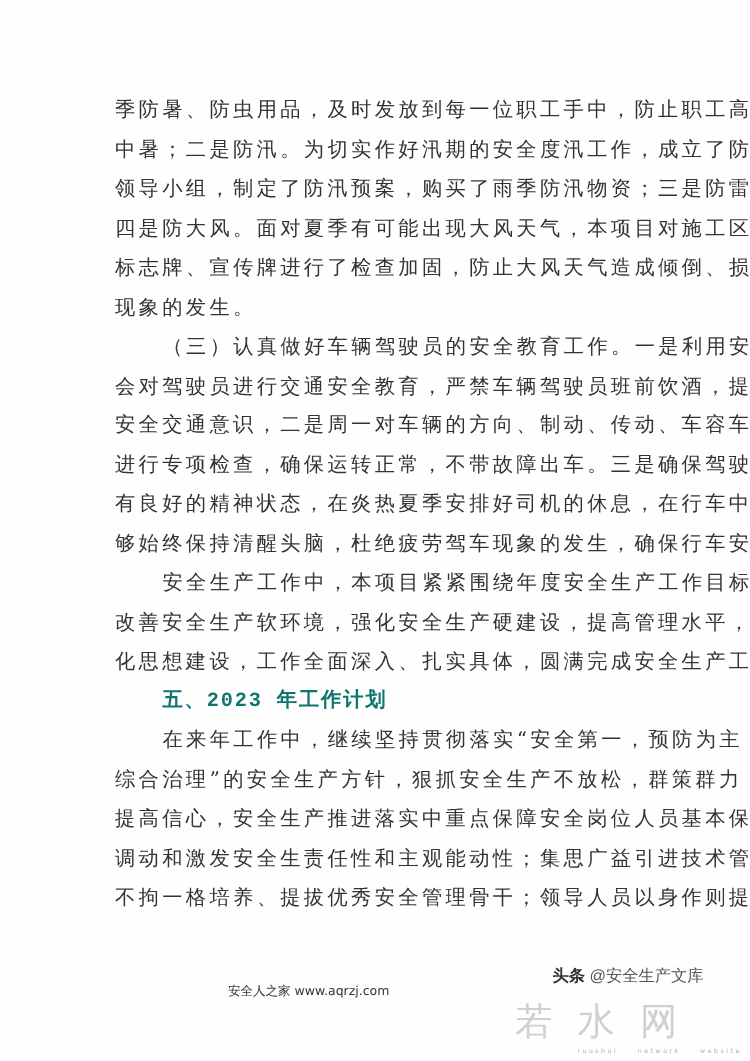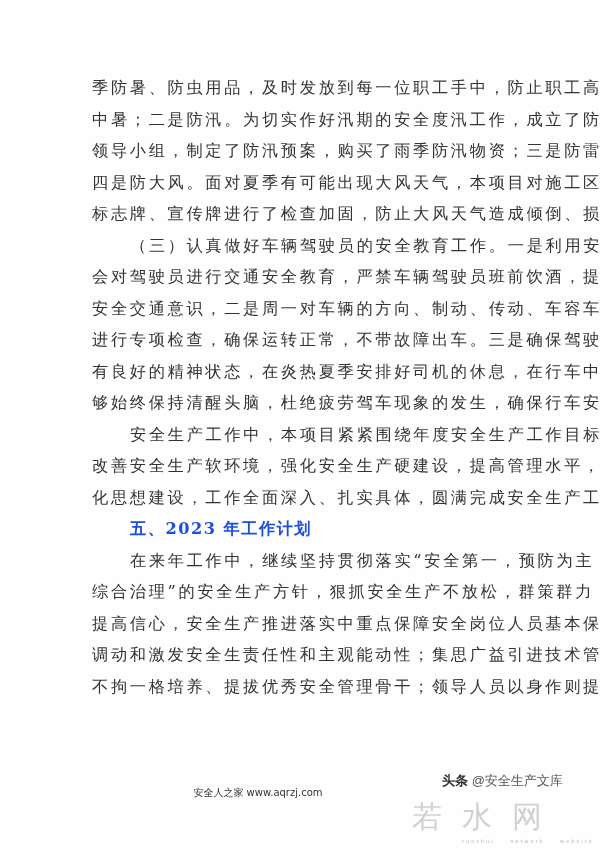--- a/index.html
+++ b/index.html
@@ -34,25 +34,26 @@
     letter-spacing: 2.7px;
     white-space: nowrap;
     color: #333333;
   }
   .line.indent {
     padding-left: 38px;
   }
   .line.heading {
     font-weight: bold;
     letter-spacing: 1.5px;
-    color: #1d4ed8;
+    color: #0f766e;
+    font-family: Liberation Mono, monospace;
   }
   .footer-site {
     position: absolute;
-    left: 16px;
+    left: 5px;
     width: 484px;
     top: 786px;
     text-align: center;
     font-family: "DejaVu Sans", "Liberation Sans", sans-serif;
     font-size: 10px;
     color: #333333;
     letter-spacing: 0px;
   }
   .watermark-big {
     position: absolute;
@@ -93,20 +94,21 @@
 <body>
 
 <div class="page">
 
   <div class="body-text">
     <div class="line">季防暑、防虫用品，及时发放到每一位职工手中，防止职工高温</div>
     <div class="line">中暑；二是防汛。为切实作好汛期的安全度汛工作，成立了防汛</div>
     <div class="line">领导小组，制定了防汛预案，购买了雨季防汛物资；三是防雷电；</div>
     <div class="line">四是防大风。面对夏季有可能出现大风天气，本项目对施工区的</div>
     <div class="line">标志牌、宣传牌进行了检查加固，防止大风天气造成倾倒、损坏</div>
+    <div class="line">现象的发生。</div>
     <div class="line indent">（三）认真做好车辆驾驶员的安全教育工作。一是利用安全</div>
     <div class="line">会对驾驶员进行交通安全教育，严禁车辆驾驶员班前饮酒，提高</div>
     <div class="line">安全交通意识，二是周一对车辆的方向、制动、传动、车容车貌</div>
     <div class="line">进行专项检查，确保运转正常，不带故障出车。三是确保驾驶员</div>
     <div class="line">有良好的精神状态，在炎热夏季安排好司机的休息，在行车中能</div>
     <div class="line">够始终保持清醒头脑，杜绝疲劳驾车现象的发生，确保行车安全。</div>
     <div class="line indent">安全生产工作中，本项目紧紧围绕年度安全生产工作目标，</div>
     <div class="line">改善安全生产软环境，强化安全生产硬建设，提高管理水平，强</div>
     <div class="line">化思想建设，工作全面深入、扎实具体，圆满完成安全生产工作</div>
     <div class="line indent heading">五、2023 年工作计划</div>

